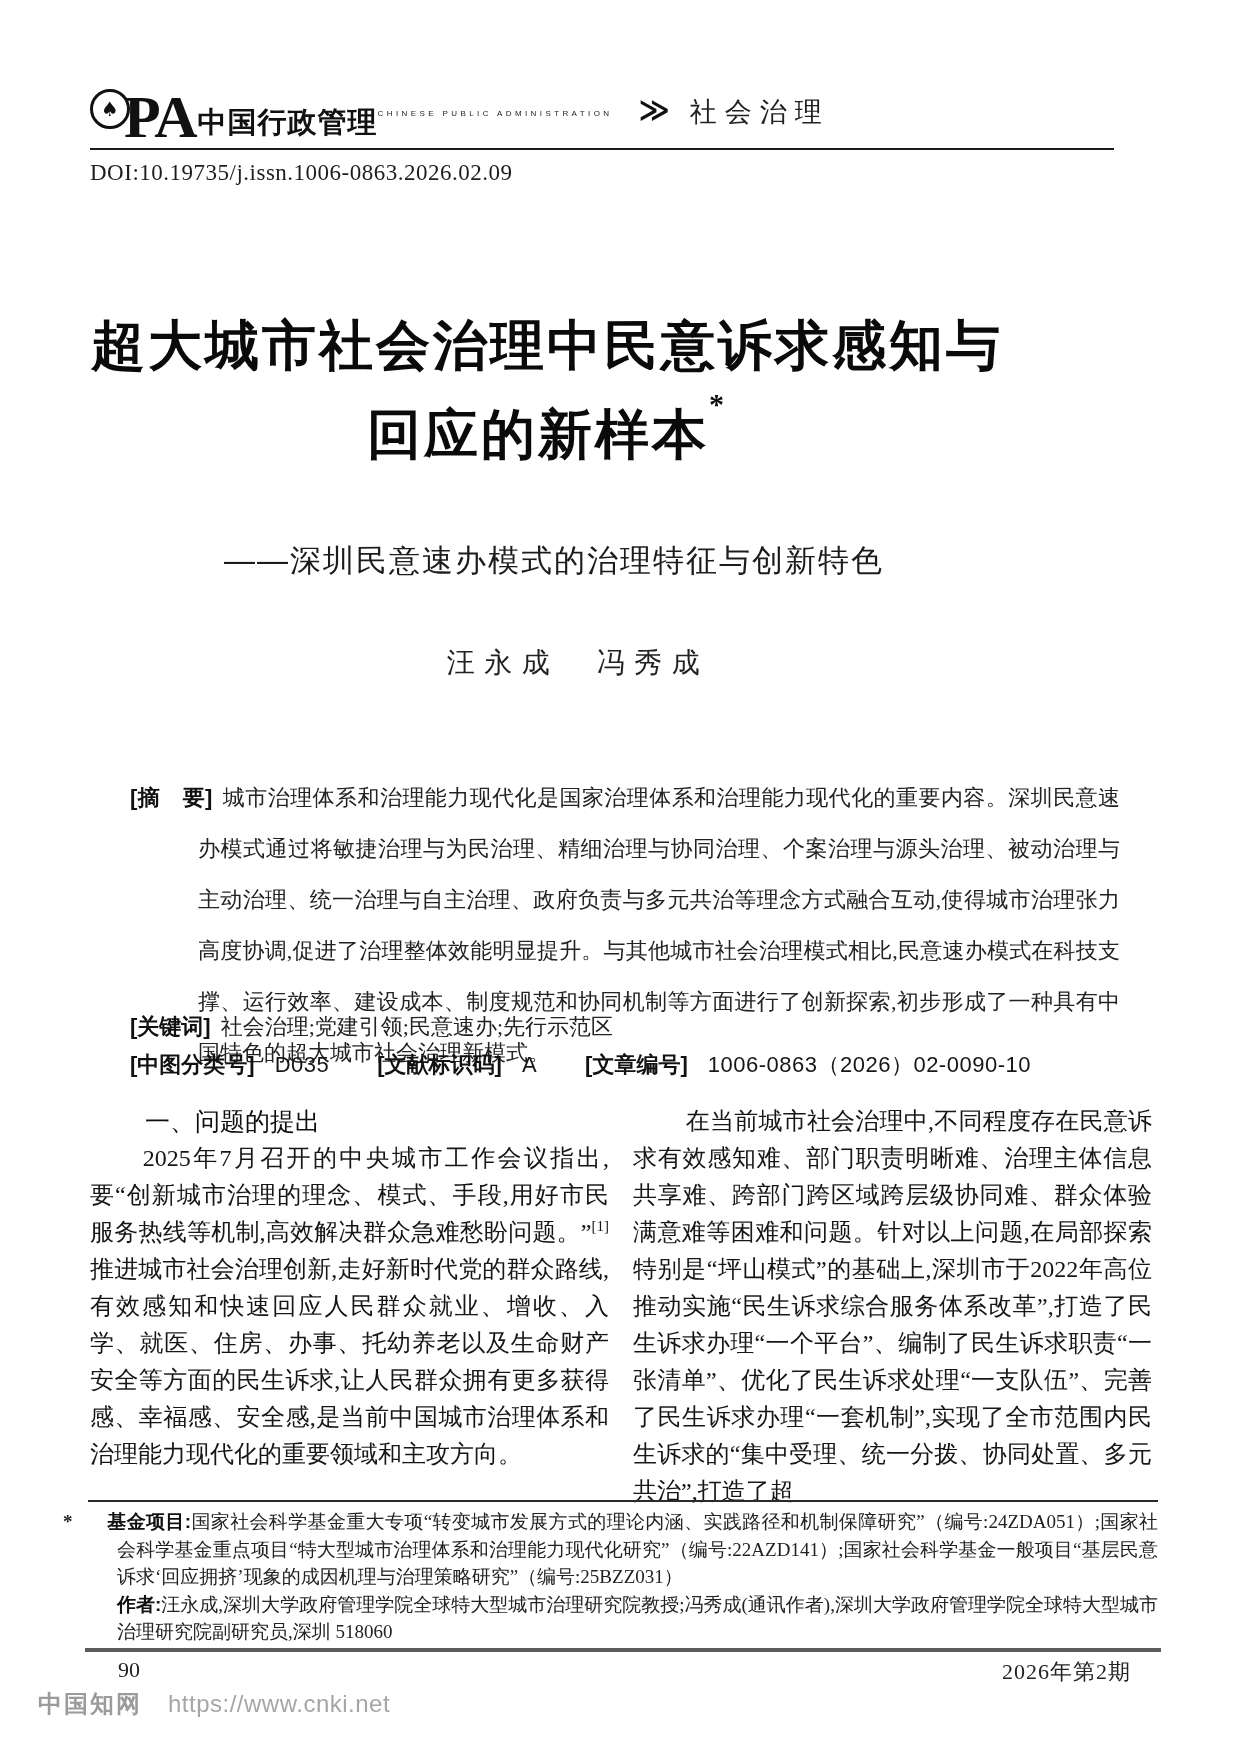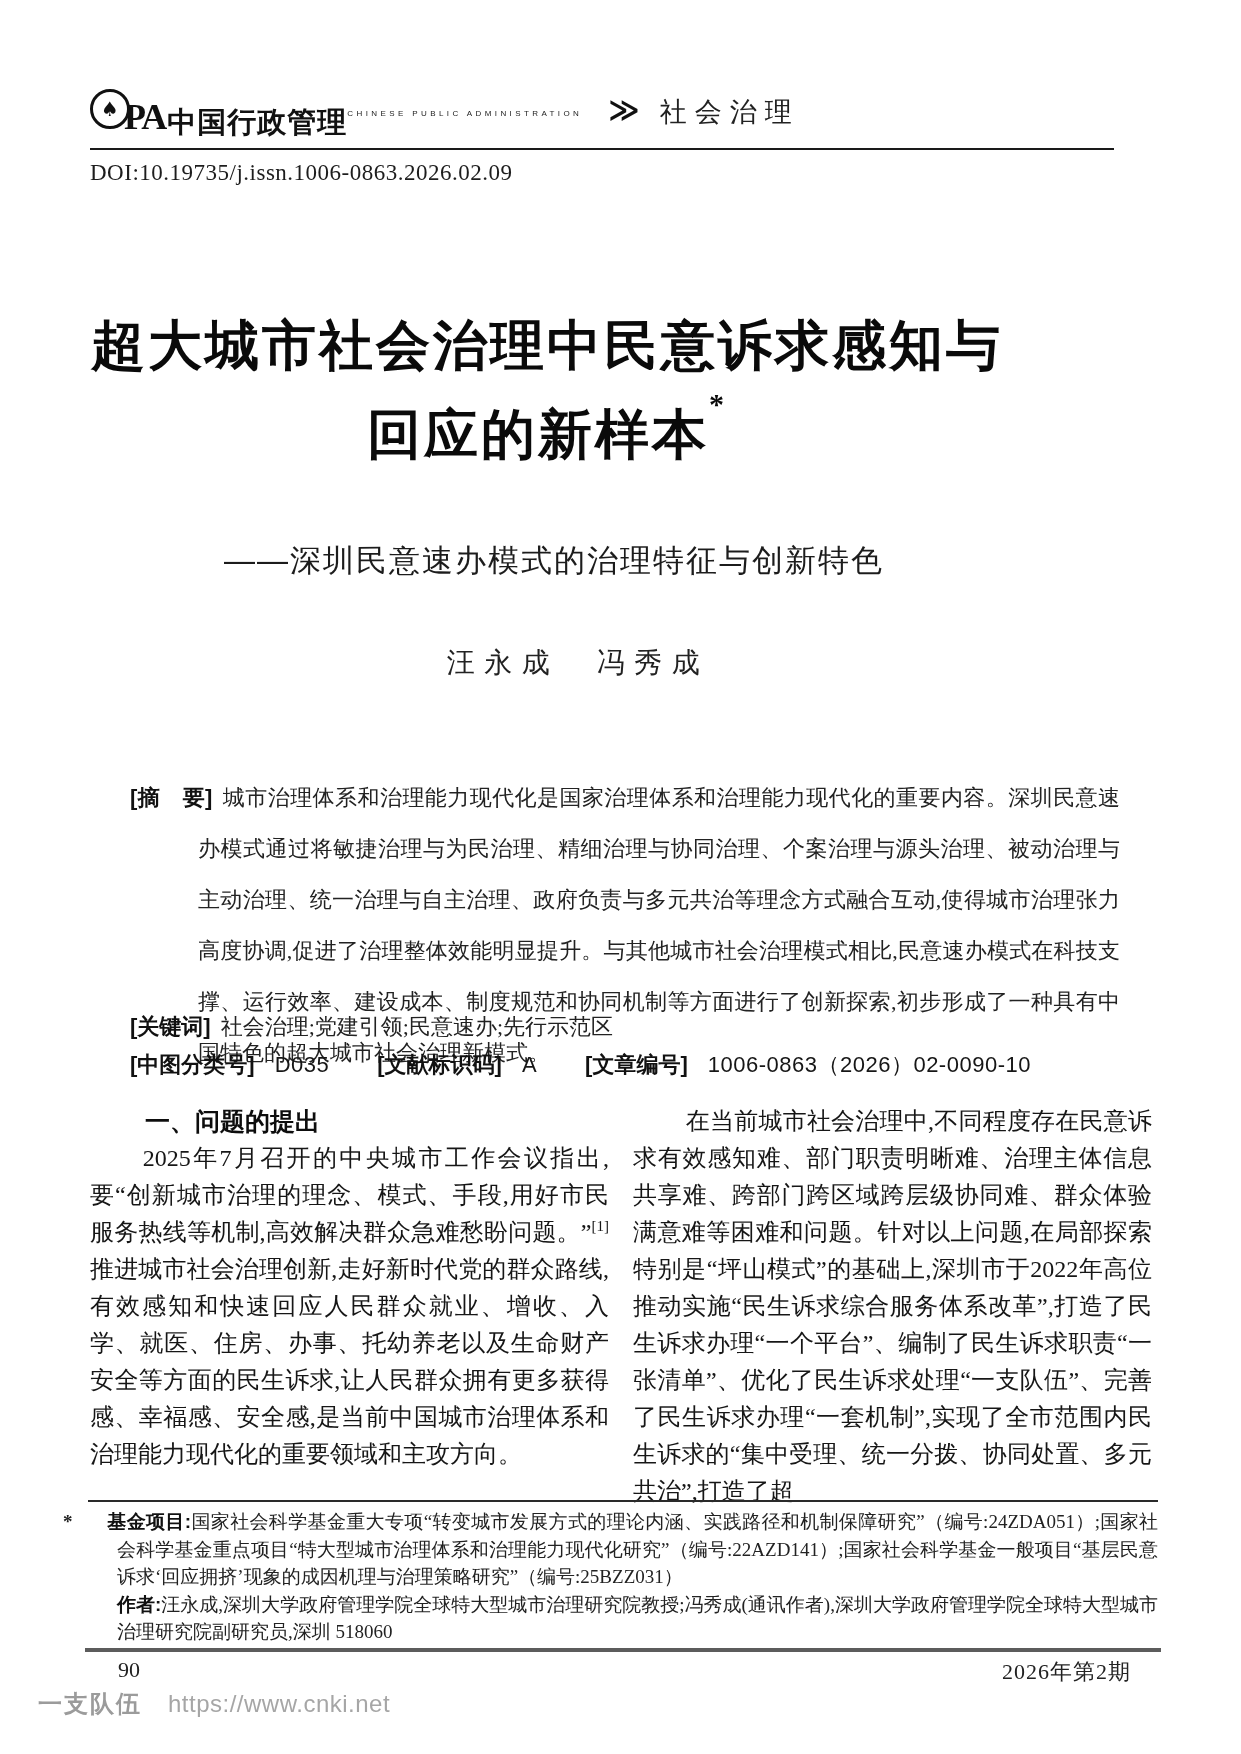--- a/index.html
+++ b/index.html
@@ -6,21 +6,21 @@
   .page{position:relative;width:1241px;height:1754px;background:#ffffff;color:#1f1f1f;
         font-family:"Liberation Serif","DejaVu Serif",serif;overflow:hidden;}
 
   
   .header{position:absolute;left:90px;top:84px;width:1065px;height:58px;display:flex;align-items:center;}
   .logo{display:flex;align-items:flex-end;}
   .logo-mark{display:inline-flex;align-items:center;justify-content:center;width:34px;height:34px;
              border:3px solid #111;border-radius:50%;font-size:20px;font-weight:bold;color:#111;
              margin-right:-6px;margin-bottom:8px;background:#fff;z-index:2;
              font-family:"DejaVu Sans","Liberation Sans",sans-serif;}
-  .logo-pa{font-family:"Liberation Serif",serif;font-weight:bold;font-size:36px;line-height:40px;color:#111;letter-spacing:-2px;margin-right:2px;}
+  .logo-pa{font-family:"Liberation Serif",serif;font-weight:bold;font-size:60px;line-height:40px;color:#111;letter-spacing:-2px;margin-right:2px;}
   .logo-cnwrap{display:flex;align-items:flex-start;}
   .logo-cn{font-family:"Liberation Sans","DejaVu Sans",sans-serif;font-weight:bold;font-size:29px;line-height:30px;color:#111;letter-spacing:1px;}
   .logo-en{font-family:"Liberation Sans","DejaVu Sans",sans-serif;font-size:8px;letter-spacing:3.4px;color:#222;margin-top:2px;}
   .chevrons{font-family:"DejaVu Sans",sans-serif;font-weight:bold;font-size:30px;color:#111;margin:0 20px 6px 26px;line-height:30px;}
   .section-name{font-size:27px;color:#222;letter-spacing:8px;margin-bottom:2px;}
   .header-rule{position:absolute;left:90px;top:148px;width:1024px;height:2px;background:#1a1a1a;}
 
   .doi{position:absolute;left:90px;top:160px;font-size:23px;color:#1d1d1d;letter-spacing:0.5px;}
 
   
@@ -42,21 +42,21 @@
   .classif{position:absolute;left:130px;top:1050px;width:1000px;display:flex;align-items:baseline;
            font-family:"Liberation Sans","DejaVu Sans",sans-serif;font-size:22px;color:#161616;}
   .classif .seg{margin-right:48px;white-space:nowrap;}
   .classif .seg:last-child{margin-right:0;}
   .classif .val{font-weight:normal;margin-left:10px;letter-spacing:0.5px;}
 
   
   .body-cols{position:absolute;left:90px;top:1103px;width:1062px;display:flex;}
   .col{width:519px;font-size:24px;line-height:37px;text-align:justify;color:#161616;}
   .col.left{margin-right:24px;}
-  .col-heading{font-family:"Liberation Sans","DejaVu Sans",sans-serif;font-weight:bold;color:#0d0d0d;
+  .col-heading{font-family:"Liberation Sans","DejaVu Sans",sans-serif;font-weight:normal;color:#0d0d0d;
                text-indent:2.2em;font-size:25px;}
   .col p{margin:0;text-indent:2.2em;}
   .col sup{font-size:15px;line-height:0;}
 
   
   .fn-rule{position:absolute;left:88px;top:1500px;width:1070px;height:2px;background:#2a2a2a;}
   .footnote{position:absolute;left:90px;top:1508px;width:1068px;font-size:19px;line-height:27.5px;
             color:#222;text-align:justify;}
   .fn-p1{padding-left:27px;text-indent:-27px;margin:0;}
   .fn-p2{padding-left:27px;margin:0;}
@@ -140,17 +140,17 @@
     <p class="fn-p2"><span class="fn-label">作者:</span><span>汪永成,深圳大学政府管理学院全球特大型城市治理研究院教授;冯秀成(通讯作者),深圳大学政府管理学院全球特大型城市治理研究院副研究员,深圳 518060</span></p>
   </div>
 
   <div class="bottom-rule"></div>
   <div class="footer">
     <span class="pageno">90</span>
     <span class="issue">2026年第2期</span>
   </div>
 
   <div class="watermark">
-    <span class="wm-site">一支队伍</span>
+    <span class="wm-site">中国知网</span>
     <span class="wm-url">https://www.cnki.net</span>
   </div>
 
 </div>
 
 </body></html>

